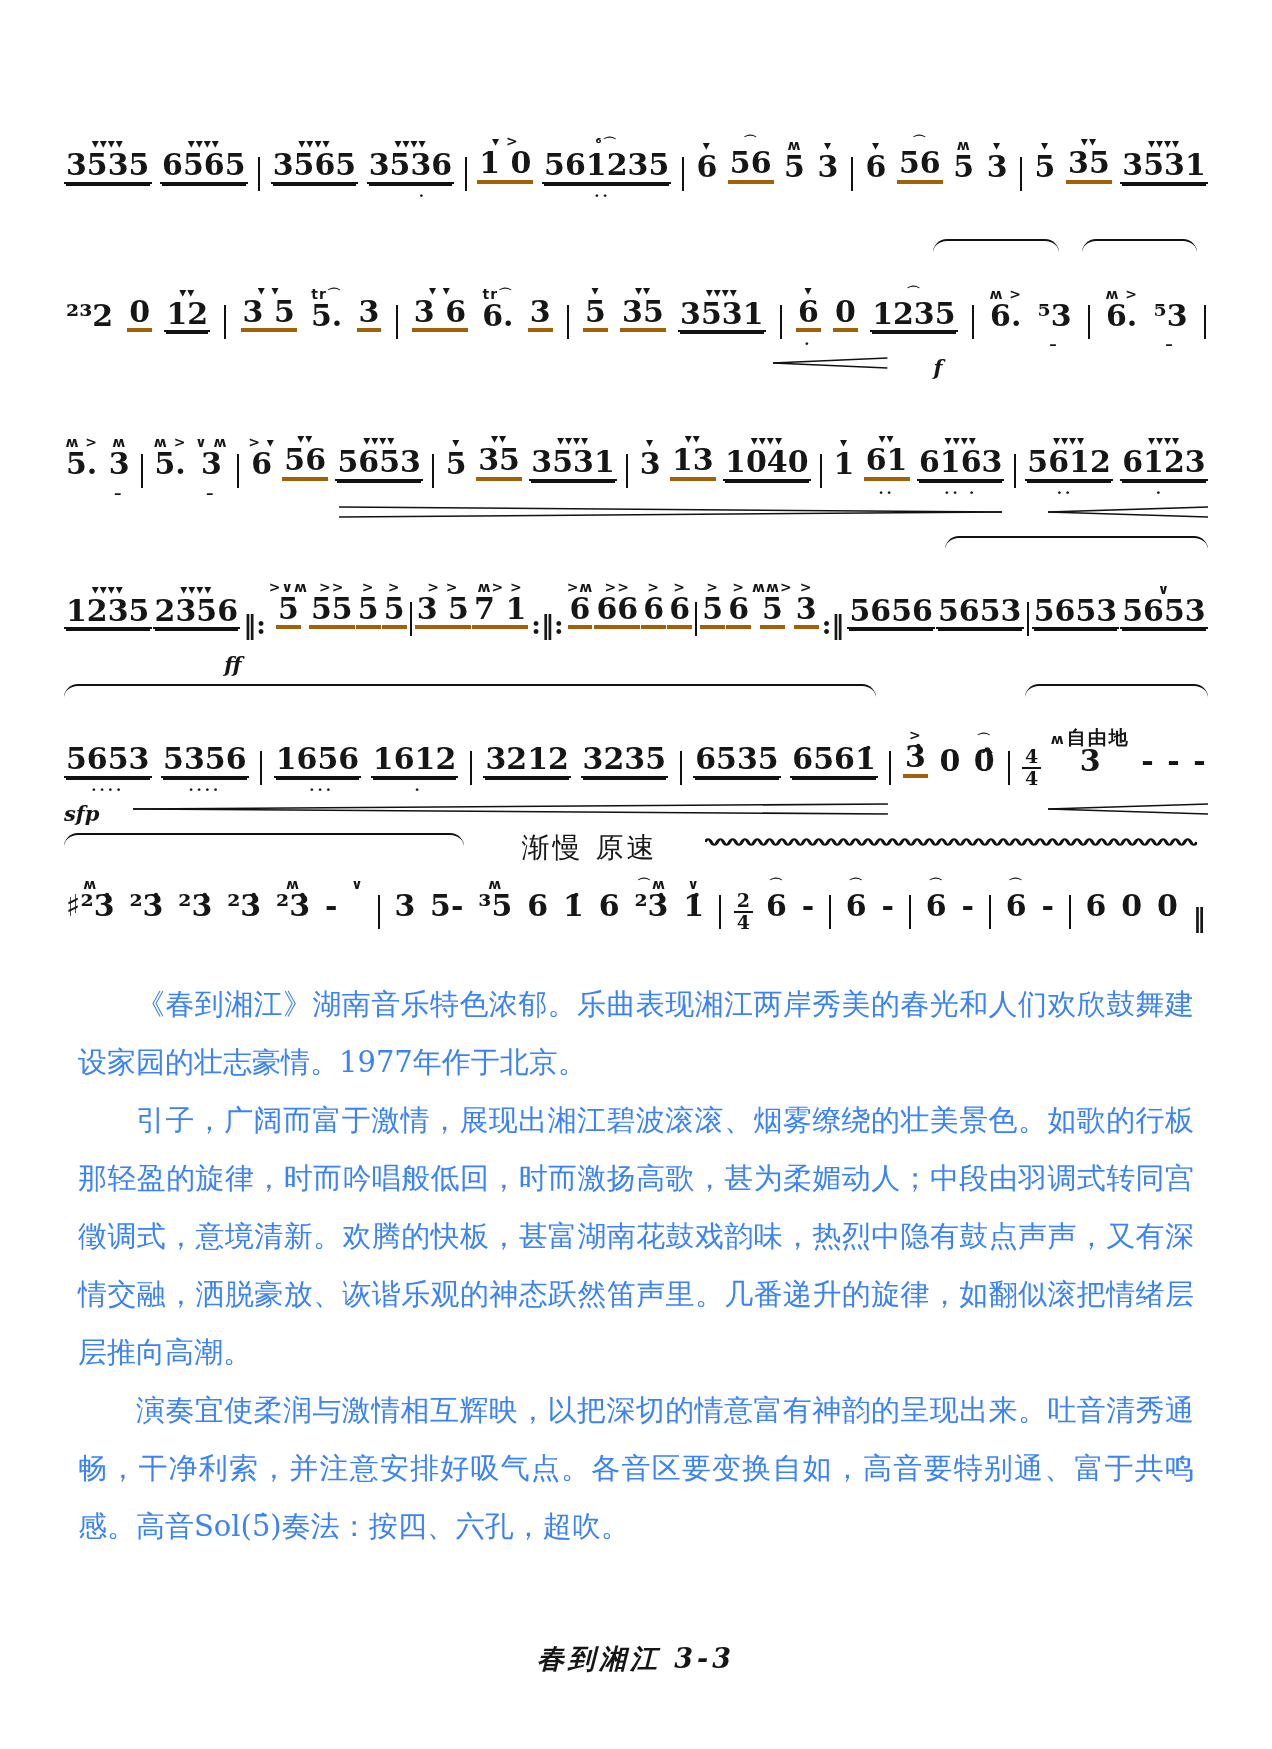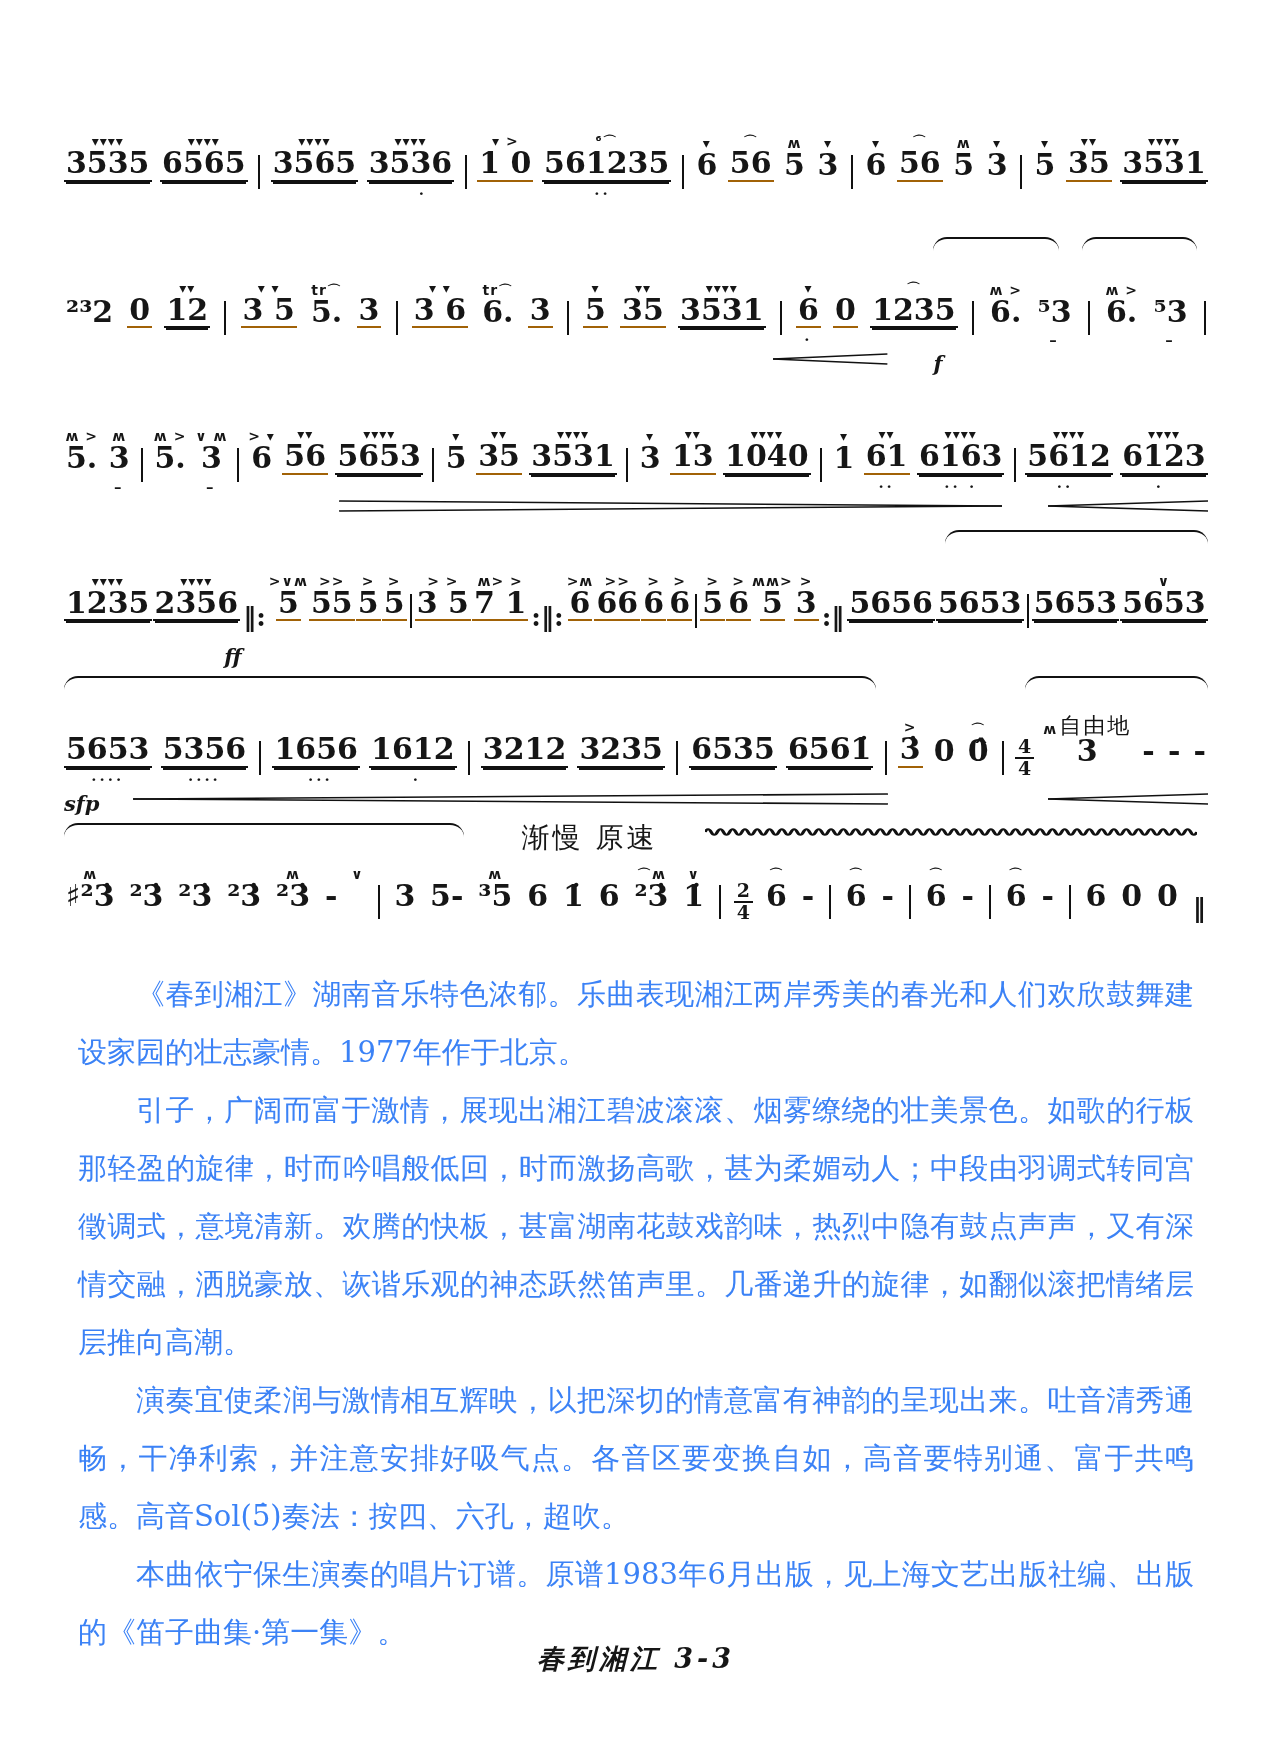--- a/index.html
+++ b/index.html
@@ -11,30 +11,30 @@
   #music{padding-top:88px;}
   .lwrap{position:relative;padding:0 64px;margin-bottom:30px;}
   .lin{position:relative;padding-top:28px;}
   .mline{display:flex;align-items:flex-end;justify-content:space-between;min-height:74px;}
   .grp{display:flex;flex-direction:column;align-items:center;}
   .marks{height:30px;display:flex;align-items:flex-end;gap:2px;
          font-family:"DejaVu Sans","Liberation Sans",sans-serif;
          font-size:14px;font-weight:bold;line-height:1;letter-spacing:1px;white-space:pre;}
   .marks .mo{transform:translateY(2px);}
   .note{font-size:30px;font-weight:bold;line-height:1.05;padding:1px 2px;white-space:pre;}
-  .u1{border-bottom:2px solid #a16207;}
+  .u1{border-bottom:4px solid #a16207;}
   .u2{border-bottom:2px solid #111;box-shadow:0 4px 0 -2px #111;}
   .dots{height:16px;margin-top:7px;font-size:15px;font-weight:bold;line-height:10px;
         letter-spacing:3px;white-space:pre;}
   .bar{width:2px;background:#111;height:34px;margin:0 2px 16px 2px;align-self:flex-end;}
   .bartxt{font-size:26px;font-weight:bold;align-self:flex-end;margin:0 2px 14px 2px;line-height:1;}
   .ts{display:flex;flex-direction:column;align-items:center;font-weight:bold;
       font-size:19px;line-height:1.05;margin-bottom:12px;align-self:flex-end;}
   .ts .tn{border-bottom:2px solid #111;padding:0 3px;}
-  .cnlabel{font-size:22px;font-weight:normal;letter-spacing:2px;
+  .cnlabel{font-size:19px;font-weight:bold;letter-spacing:2px;
            font-family:"DejaVu Serif",serif;transform:translateY(3px);}
   
   .arc{position:absolute;height:16px;border-top:2.5px solid #111;
        border-radius:14px 14px 0 0;top:2px;}
   .olabel{position:absolute;top:-2px;font-size:28px;font-weight:normal;letter-spacing:3px;
           font-family:"DejaVu Serif",serif;white-space:pre;}
   .under{position:absolute;top:100%;margin-top:2px;height:14px;}
   .under svg{display:block;width:100%;height:12px;}
   .dyn{position:absolute;top:100%;margin-top:0;font-size:21px;font-weight:bold;
        font-style:italic;font-family:"DejaVu Serif",serif;}
@@ -753,19 +753,18 @@
             <div class="bartxt">‖</div>
           </div>
         </div>
       </div>
     </div>
 
   <div class="article">
     <p>《春到湘江》湖南音乐特色浓郁。乐曲表现湘江两岸秀美的春光和人们欢欣鼓舞建设家园的壮志豪情。1977年作于北京。</p>
     <p>引子，广阔而富于激情，展现出湘江碧波滚滚、烟雾缭绕的壮美景色。如歌的行板那轻盈的旋律，时而吟唱般低回，时而激扬高歌，甚为柔媚动人；中段由羽调式转同宫徵调式，意境清新。欢腾的快板，甚富湖南花鼓戏韵味，热烈中隐有鼓点声声，又有深情交融，洒脱豪放、诙谐乐观的神态跃然笛声里。几番递升的旋律，如翻似滚把情绪层层推向高潮。</p>
     <p>演奏宜使柔润与激情相互辉映，以把深切的情意富有神韵的呈现出来。吐音清秀通畅，干净利索，并注意安排好吸气点。各音区要变换自如，高音要特别通、富于共鸣感。高音Sol(5̇)奏法：按四、六孔，超吹。</p>
-    <p>本曲依宁保生演奏的唱片订谱。原谱1983年6月出版，见上海文艺出版社编、出版的《笛子曲集·第一集》。</p>
   </div>
 
   <div class="footer">
     <span>春到湘江 3-3</span>
   </div>
 </div>
 
 </body></html>

